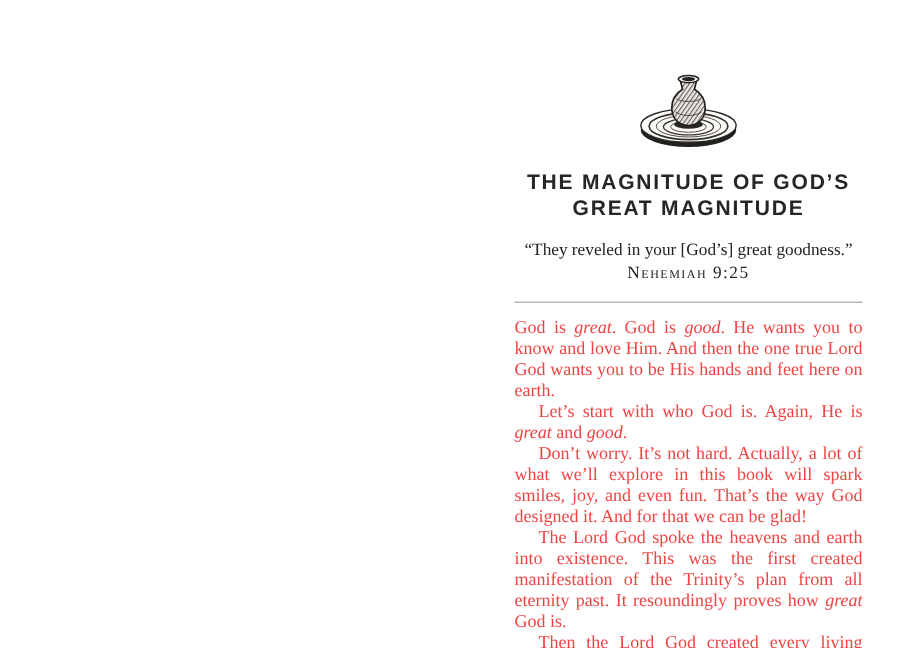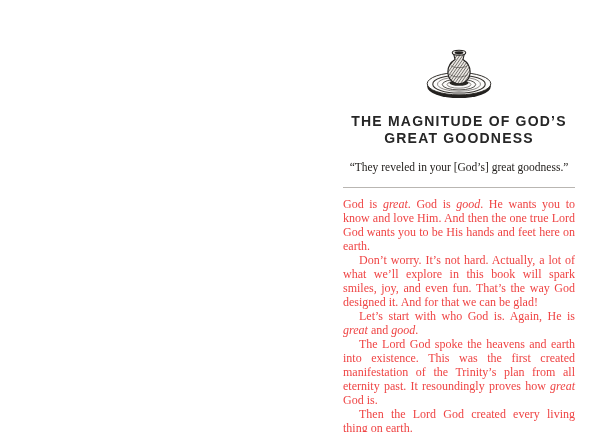--- a/index.html
+++ b/index.html
@@ -110,30 +110,31 @@
           <path d="M43,14 C44,18 44.5,20 45,22 C38.5,26 36,31.5 36,37.5 C36,46.5 42,52.5 50,52.5 C58,52.5 64,46.5 64,37.5 C64,31.5 61.5,26 55,22 C55.5,20 56,18 57,14 Z" fill="url(#hatch)" stroke="#23211f" stroke-width="1.4"></path>
 
           <path d="M40,30 C44,33 56,33 60,30" fill="none" stroke="#3a3732" stroke-width="0.7"></path>
           <path d="M39,41 C44,45 56,45 61,41" fill="none" stroke="#3a3732" stroke-width="0.7"></path>
 
           <ellipse cx="50" cy="13.5" rx="8.5" ry="3" fill="#f5f3f0" stroke="#23211f" stroke-width="1.3"></ellipse>
           <ellipse cx="50" cy="13.5" rx="5.5" ry="1.8" fill="#23211f"></ellipse>
         </svg>
       </div>
 
-      <h1 class="chapter-title"><span>THE MAGNITUDE OF GOD’S</span><br><span>GREAT GOODNESS</span></h1>
+      <h1 class="chapter-title"><span>THE MAGNITUDE OF GOD’S</span><br><span>GREAT MAGNITUDE</span></h1>
 
       <div class="epigraph">“They reveled in your [God’s] great goodness.”</div>
+      <div class="epigraph-ref">Nehemiah 9:25</div>
 
       <hr class="divider">
 
       <div class="body-text">
           <p><span>God is </span><em>great</em><span>. God is </span><em>good</em><span>. He wants you to know and love Him. And then the one true Lord God wants you to be His hands and feet here on earth.</span></p>
+          <p class="indent"><span>Let’s start with who God is. Again, He is </span><em>great</em><span> and </span><em>good</em><span>.</span></p>
           <p class="indent"><span>Don’t worry. It’s not hard. Actually, a lot of what we’ll explore in this book will spark smiles, joy, and even fun. That’s the way God designed it. And for that we can be glad!</span></p>
-          <p class="indent"><span>Let’s start with who God is. Again, He is </span><em>great</em><span> and </span><em>good</em><span>.</span></p>
           <p class="indent"><span>The Lord God spoke the heavens and earth into existence. This was the first created manifestation of the Trinity’s plan from all eternity past. It resoundingly proves how </span><em>great</em><span> God is.</span></p>
           <p class="indent"><span>Then the Lord God created every living thing on earth.</span></p>
         </div>
 
     </div>
   </div>
 
 </div>
 
 </body></html>

